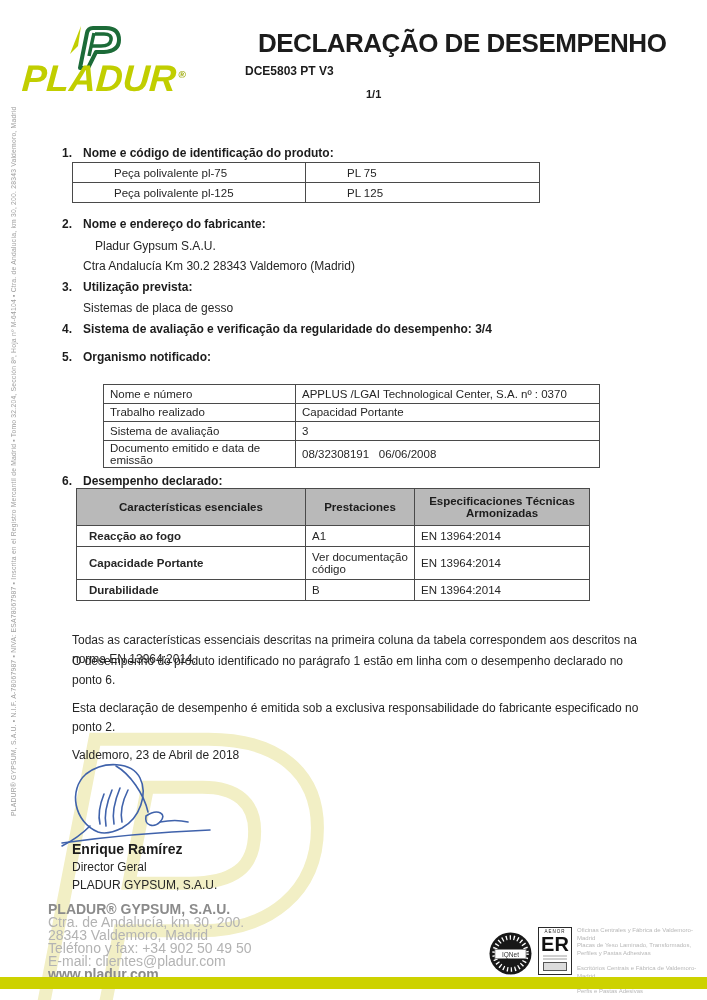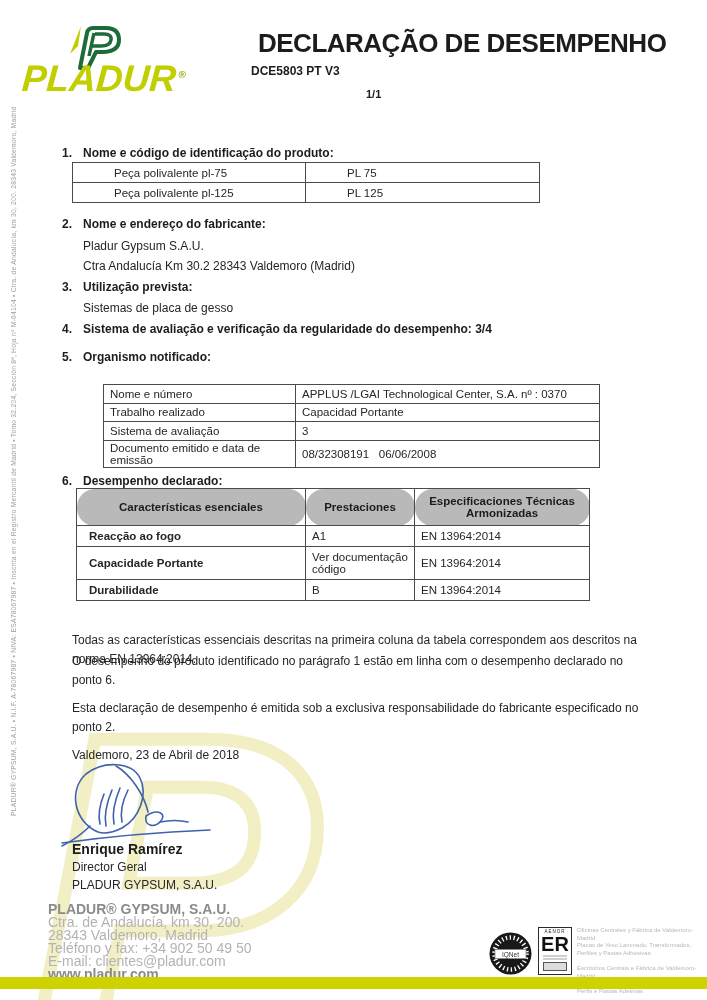--- a/index.html
+++ b/index.html
@@ -8,40 +8,40 @@
     font-family:"Liberation Sans",sans-serif;color:#262626;overflow:hidden;
   }
   .abs{position:absolute;}
   
   .wordmark{
     position:absolute;left:22px;top:58px;font-size:37px;font-weight:bold;font-style:italic;
     color:#c1ce00;letter-spacing:0px;transform:skewX(-4deg);
   }
   .wordmark sup{font-size:10px;font-style:normal;color:#9aa800;margin-left:2px;}
   .doc-title{position:absolute;left:258px;top:28px;font-size:26px;font-weight:bold;color:#1c1c1c;letter-spacing:-0.5px;white-space:nowrap;}
-  .doc-code{position:absolute;left:251px;top:64px;font-size:12px;font-weight:bold;color:#1c1c1c;}
+  .doc-code{position:absolute;left:245px;top:64px;font-size:12px;font-weight:bold;color:#1c1c1c;}
   .page-ind{position:absolute;left:366px;top:60px;font-size:11px;font-weight:bold;color:#1c1c1c;margin-top:28px;}
   
   .side-legal{
     position:absolute;left:10px;top:816px;transform-origin:0 0;transform:rotate(-90deg);
     width:692px;font-size:6.8px;color:#a0a0a0;white-space:nowrap;letter-spacing:0.2px;
   }
   
   .sec-head{position:absolute;display:flex;font-size:12px;font-weight:bold;color:#1c1c1c;}
   .sec-head .num{width:21px;flex:0 0 21px;}
   .body-line{position:absolute;font-size:12px;color:#262626;}
   
   table{border-collapse:collapse;table-layout:fixed;font-size:11.5px;color:#262626;}
   td,th{border:1px solid #4a4a4a;padding:1px 6px;overflow:hidden;}
   .t1{position:absolute;left:72px;top:162px;width:468px;}
   .t1 td{height:17px;padding-left:41px;}
   .t2{position:absolute;left:103px;top:384px;width:497px;}
   .t2 td{height:15.5px;}
   .t3{position:absolute;left:76px;top:488px;width:514px;}
-  .t3 th{background:#b9b9b9;font-weight:bold;text-align:center;height:34px;font-size:11.5px;color:#1c1c1c;border-radius:18px;}
+  .t3 th{background:#b9b9b9;font-weight:bold;text-align:center;height:34px;font-size:11.5px;color:#1c1c1c;}
   .t3 td{height:18px;}
   .t3 td.c1{padding-left:12px;font-weight:bold;}
   .t3 td.c2{}
   .t3 tr.tall td{height:30px;}
   
   .para{position:absolute;left:72px;width:577px;font-size:12px;line-height:19px;color:#262626;}
   
   .sig-name{position:absolute;left:72px;top:841px;font-size:14px;font-weight:bold;color:#1c1c1c;}
   .sig-role{position:absolute;left:72px;top:860px;font-size:12px;}
   .sig-comp{position:absolute;left:72px;top:878px;font-size:12px;}
@@ -103,21 +103,21 @@
       <td>Peça polivalente pl-125</td>
       <td>PL 125</td>
     </tr>
   </tbody>
     </table>
 
   <div class="sec-head" style="left:62px;top:217px;">
     <span class="num">2.</span>
     <span>Nome e endereço do fabricante:</span>
   </div>
-  <div class="body-line" style="left:83px;top:239px;">Pladur Gypsum S.A.U.</div>
+  <div class="body-line" style="left:95px;top:239px;">Pladur Gypsum S.A.U.</div>
   <div class="body-line" style="left:83px;top:259px;">Ctra Andalucía Km 30.2 28343 Valdemoro (Madrid)</div>
 
   <div class="sec-head" style="left:62px;top:280px;">
     <span class="num">3.</span>
     <span>Utilização prevista:</span>
   </div>
   <div class="body-line" style="left:83px;top:301px;">Sistemas de placa de gesso</div>
 
   <div class="sec-head" style="left:62px;top:322px;">
     <span class="num">4.</span>

